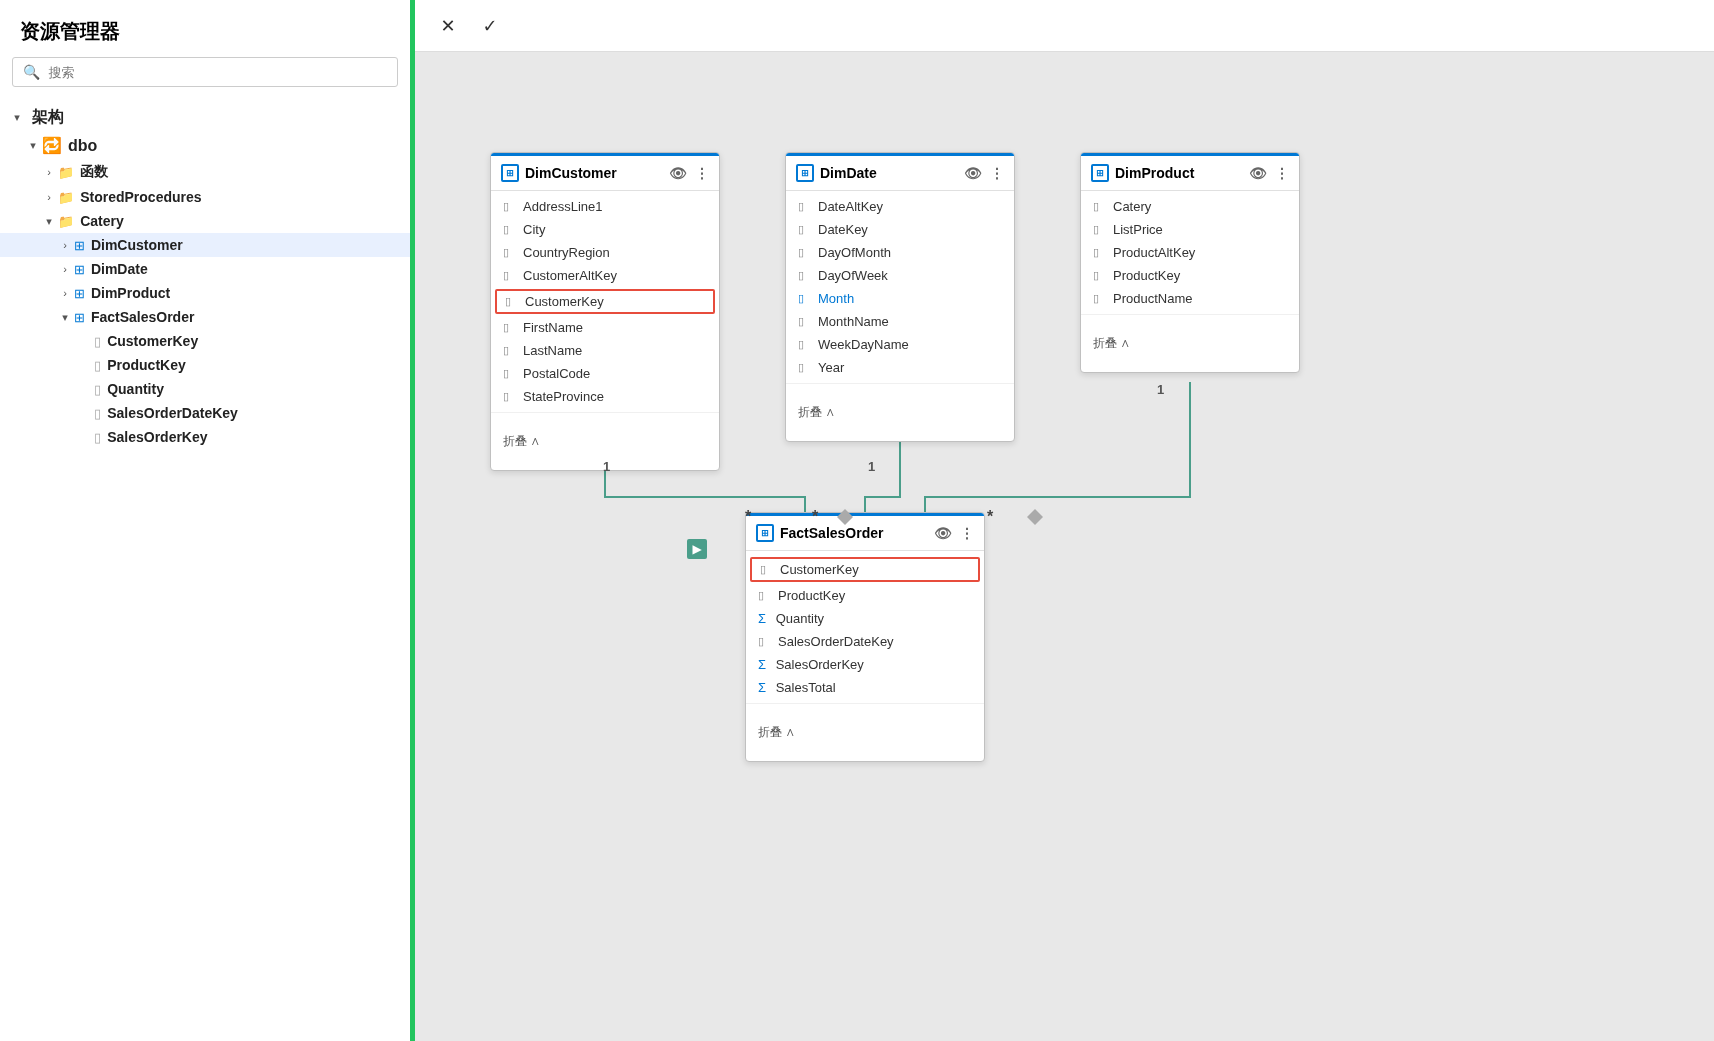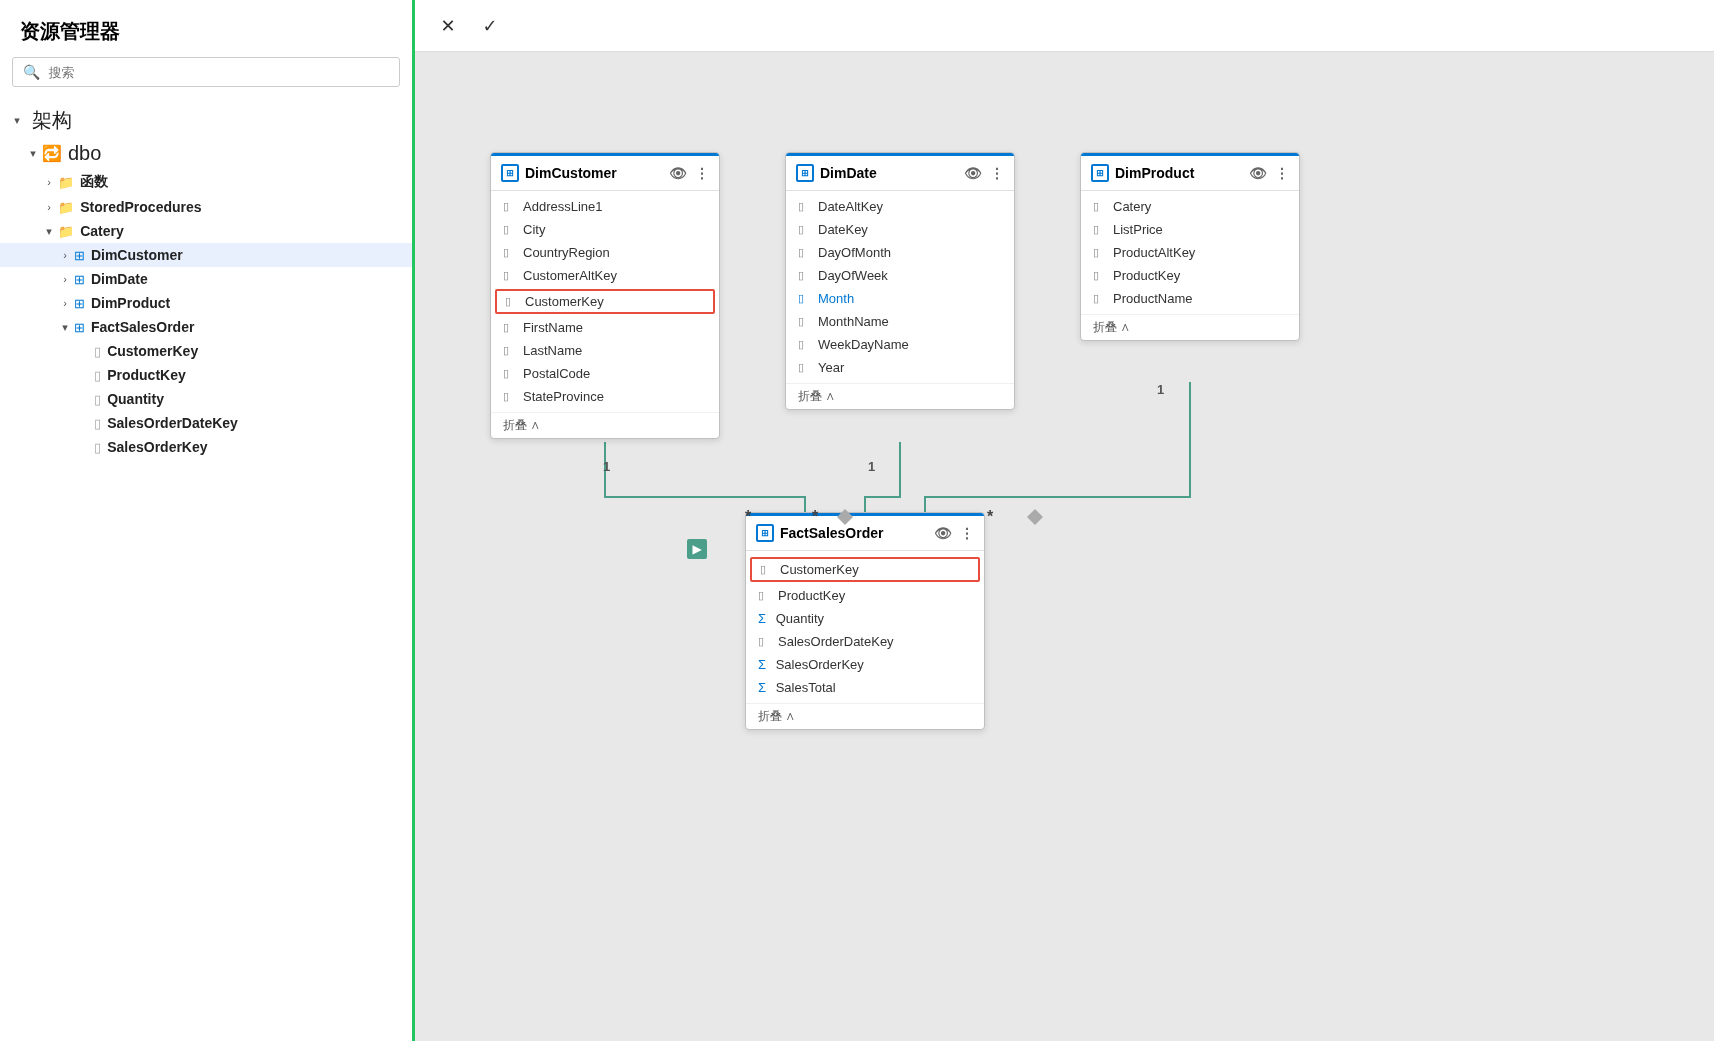--- a/index.html
+++ b/index.html
@@ -3,21 +3,21 @@
   <meta charset="utf-8">
   <style>
     * { box-sizing: border-box; margin: 0; padding: 0; }
     body { font-family: 'Segoe UI', Arial, sans-serif; font-size: 13px; background: #f0f0f0; display: flex; height: 1041px; width: 1714px; overflow: hidden; }
 
     
     #sidebar {
       width: 415px;
       min-width: 415px;
       background: #fff;
-      border-right: 3px solid #22c55e;
+      border-right: 5px solid #22c55e;
       display: flex;
       flex-direction: column;
       height: 100%;
       overflow: hidden;
     }
     .sidebar-title {
       font-size: 20px;
       font-weight: 600;
       padding: 18px 20px 12px 20px;
       color: #000;
@@ -46,21 +46,21 @@
       align-items: center;
       padding: 4px 0 4px 0;
       cursor: pointer;
       color: #222;
       white-space: nowrap;
     }
     .tree-item.selected { background: #e8f0fe; }
     .tree-item .caret { width: 18px; display: inline-flex; align-items: center; justify-content: center; color: #555; font-size: 11px; }
     .tree-item .icon { margin-right: 6px; color: #555; }
     .tree-item .label { font-size: 14px; font-weight: bold; }
-    .tree-item .label.bold { font-weight: 400; font-size: 20px; text-align: right; }
+    .tree-item .label.bold { font-weight: 700; font-size: 16px; text-align: right; }
 
     
     #canvas-area {
       flex: 1;
       background: #e8e8e8;
       position: relative;
       overflow: hidden;
     }
 
     
@@ -133,21 +133,21 @@
     .card-field.highlighted {
       border: 2px solid #e74c3c;
       background: #fff;
       margin: 2px 4px;
       border-radius: 2px;
       padding: 3px 8px;
     }
     .card-field.blue-text { color: #0078d4; font-weight: 500; }
     .card-field .field-icon { color: #888; font-size: 11px; width: 14px; }
     .card-collapse {
-      padding: 4px 12px;
+      padding: 20px 12px;
       color: #555;
       cursor: pointer;
       font-size: 12px;
       border-top: 1px solid #f0f0f0;
       display: flex;
       align-items: center;
       gap: 4px;
     }
 
     

